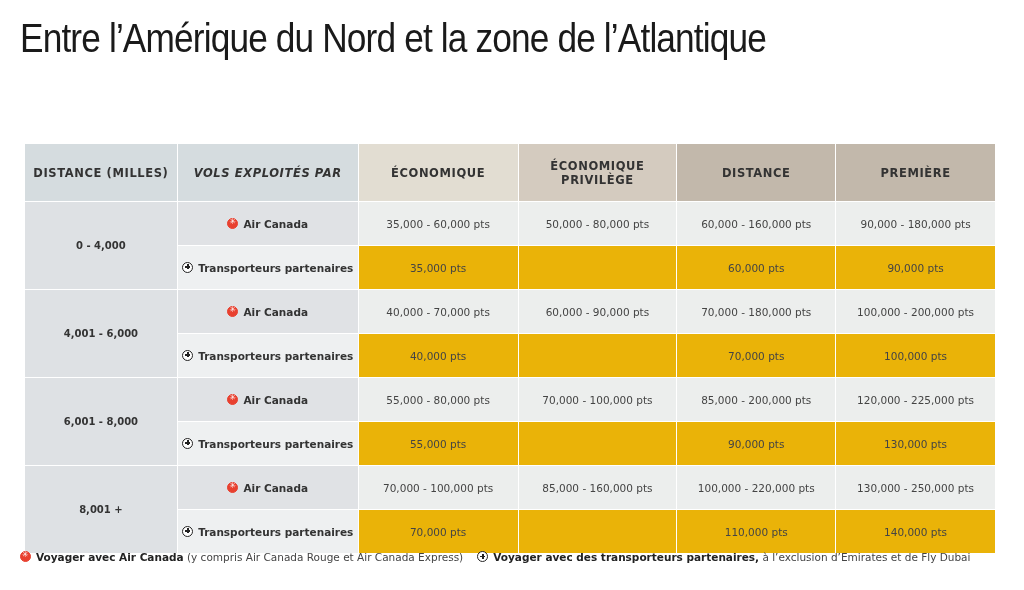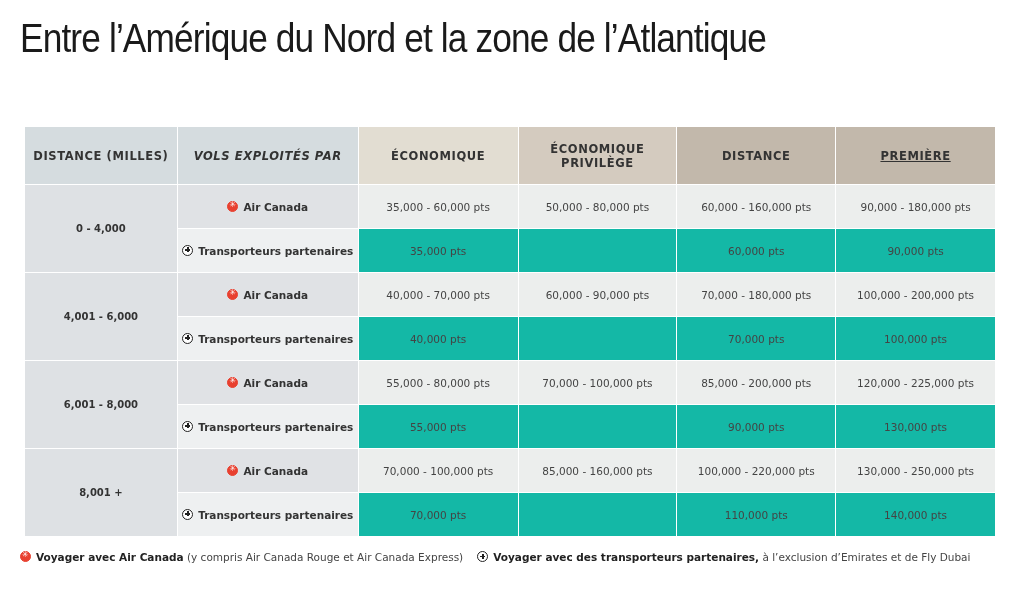--- a/index.html
+++ b/index.html
@@ -1,32 +1,32 @@
 <!DOCTYPE html>
 <html><head>
 <meta charset="utf-8">
 <style>
   html, body { margin:0; padding:0; background:#ffffff; }
   body { width:1024px; height:590px; position:relative; overflow:hidden; font-family:"DejaVu Sans", sans-serif; color:#333; }
   .title { position:absolute; left:20px; top:8px; font-family:"Liberation Sans", sans-serif; font-weight:300; font-size:41px; letter-spacing:-1px; color:#1a1a1a; line-height:60px; transform:scaleX(0.86); transform-origin:left center; white-space:nowrap; }
-  table.grid { position:absolute; left:24px; top:126px; border-collapse:separate; border-spacing:1px; width:972px; }
+  table.grid { position:absolute; left:24px; top:143px; border-collapse:separate; border-spacing:1px; width:972px; }
   table.grid td, table.grid th { padding:0; text-align:center; vertical-align:middle; }
   th { height:57px; font-size:11.5px; font-weight:bold; letter-spacing:0.6px; color:#333; }
   th.c-dist { width:151px; background:#d5dcdf; }
   th.c-op { width:179px; background:#d5dcdf;font-style:italic; }
   th.c-eco { width:158px; background:#e2ddd2; }
   th.c-ecop { width:157px; background:#d4cbbf; }
   th.c-aff { width:157px; background:#c2b8ab; }
-  th.c-prem { width:158px; background:#c2b8ab;text-decoration:underline; }
+  th.c-prem { width:158px; background:#c2b8ab; }
   td.dist { background:#dee1e4; text-align:left; padding-left:20px; font-size:10px; font-weight:bold; color:#333; }
   td.op { height:43px; text-align:left; padding-left:18px; font-size:10.5px; font-weight:bold; color:#333; }
   tr.ac td.op { background:#e0e2e5; }
   tr.pt td.op { background:#eef0f1; }
   tr.ac td.val { background:#eceeed; }
-  tr.pt td.val { background:#14b8a6; }
+  tr.pt td.val { background:#eab308; }
   td.val { font-size:10.5px; color:#444; }
   .ico { display:inline-block; width:11px; height:11px; border-radius:50%; vertical-align:-1px; margin-right:5px; position:relative; box-sizing:border-box; }
   .ico-ac { background:#e8402f; border:1px solid #e8402f; }
   .ico-ac::after { content:"\2733"; position:absolute; left:1px; top:-2px; font-size:8px; color:#fff; }
   .ico-pt { border:1.3px solid #222; background:#fff; }
   .ico-pt::after { content:""; position:absolute; left:2px; top:3.5px; width:5px; height:1.5px; background:#222; }
   .ico-pt::before { content:""; position:absolute; left:4px; top:1.5px; width:1.5px; height:5px; background:#222; }
   .legend { position:absolute; left:20px; font-size:10.5px; color:#444; white-space:nowrap; }
   .legend b { color:#222; }
   .l1 { top:551px; }

